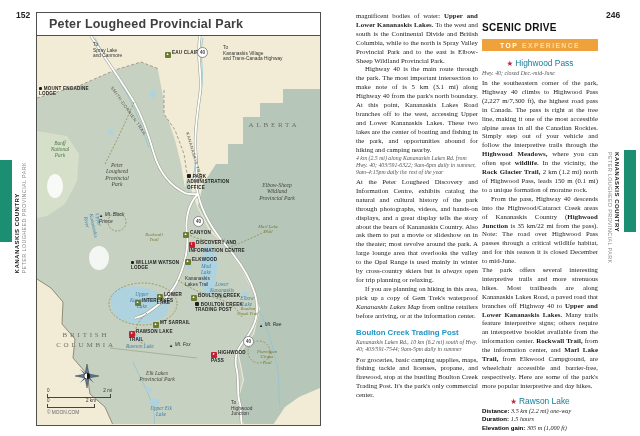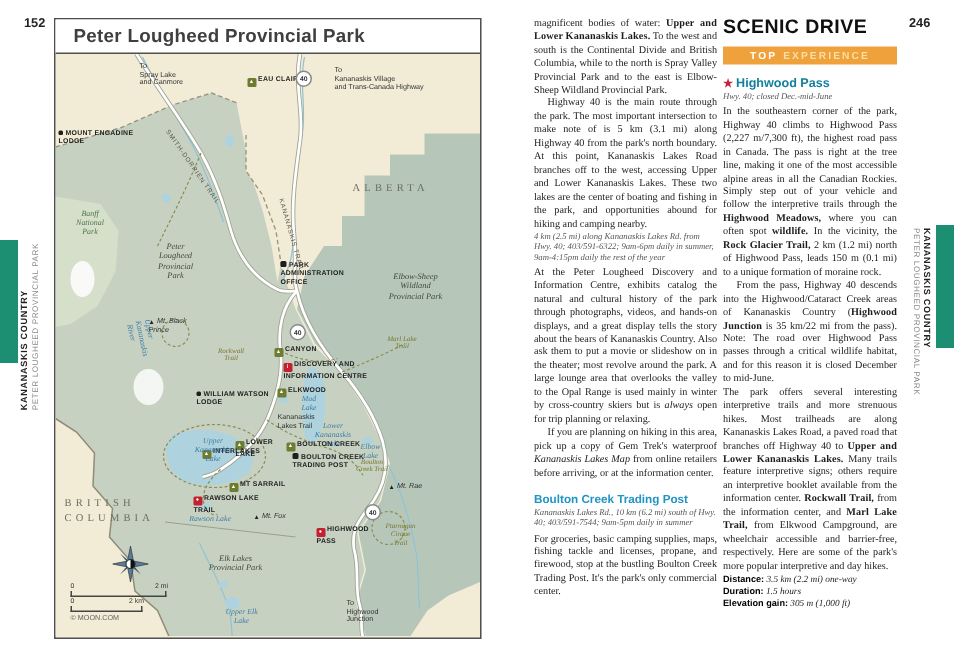--- a/index.html
+++ b/index.html
@@ -24,21 +24,21 @@
              font-family:"Liberation Sans",sans-serif;font-weight:bold;font-size:12.5px;
              color:#3f3f3f;line-height:22px;padding-left:12px;letter-spacing:.2px;}
   .map-body{position:absolute;left:0;top:23px;width:283px;height:388px;overflow:hidden;}
   .map-body svg.base{position:absolute;left:0;top:0;}
   .ml{position:absolute;white-space:pre-line;font-family:"Liberation Sans",sans-serif;line-height:1.15;}
   .ml.camp,.ml.poi,.ml.poi-red{font-size:4.6px;font-weight:bold;color:#1e1e1e;letter-spacing:.2px;}
   .ml.water{font-size:5.2px;font-style:italic;color:#3e7fa6;font-family:"Liberation Serif",serif;text-align:center;}
   .ml.trail{font-size:4.7px;font-style:italic;color:#77762f;font-family:"Liberation Serif",serif;text-align:center;}
   .ml.park{font-size:5.6px;font-style:italic;color:#45453c;text-align:center;font-family:"Liberation Serif",serif;}
   .ml.park-green{font-size:5.3px;font-style:italic;color:#4e7a46;text-align:center;font-family:"Liberation Serif",serif;}
-  .ml.region{font-size:7px;color:#6e6e66;letter-spacing:2.8px;font-family:"Liberation Serif",serif;text-align:left;line-height:10px;}
+  .ml.region{font-size:7px;color:#6e6e66;letter-spacing:2.8px;font-family:"Liberation Serif",serif;text-align:center;line-height:10px;}
   .ml.to-note{font-size:4.8px;color:#333;line-height:5.6px;}
   .ml.peak{font-size:4.8px;font-style:italic;color:#333;}
   .ml.road-label{font-size:4.3px;color:#55584a;letter-spacing:.6px;transform-origin:left top;white-space:nowrap;}
   .ml.shield{width:9px;height:9px;border-radius:50%;background:#fff;border:1px solid #8a8a8a;
              font-size:4.5px;font-weight:bold;color:#333;display:flex;align-items:center;
              justify-content:center;line-height:9px;}
   .mic{display:inline-block;margin-right:1.5px;vertical-align:-1px;text-align:center;
        font-size:3.6px;color:#fff;border-radius:1px;font-style:normal;}
   .mic.camp-ic{width:5.5px;height:5.5px;line-height:5.5px;background:#6d7c2e;}
   .mic.info-ic{width:5.5px;height:5.5px;line-height:5.5px;background:#c42032;font-weight:bold;}
@@ -58,29 +58,29 @@
   
   .col{position:absolute;top:12px;}
   .col-mid{left:356px;width:122px;}
   .col-right{left:482px;top:10px;width:116px;}
   .body-p{font-size:6.8px;line-height:8.9px;text-align:justify;color:#1c1c1c;margin:0;}
   .body-p.ind{text-indent:9px;}
   .body-p b{letter-spacing:.1px;}
   .sub-head{font-family:"Liberation Sans",sans-serif;font-weight:bold;color:#2095c5;
             font-size:7.8px;line-height:9.5px;margin:7px 0 2px;}
   .details{font-size:5.8px;line-height:7px;font-style:italic;color:#555;margin:0 0 2.5px;text-align:left;}
-  .sec-head{font-family:"Liberation Sans",sans-serif;font-weight:bold;font-size:13px;
-            letter-spacing:.3px;color:#101010;margin:0 0 4px;}
+  .sec-head{font-family:"Liberation Sans",sans-serif;font-weight:bold;font-size:10px;
+            letter-spacing:.3px;color:#101010;margin:12px 0 4px;}
   .sec-head.hiking{margin:7px 0 3px;font-size:10.5px;}
   .banner{height:12px;background:#efa23c;display:flex;align-items:center;justify-content:center;
           gap:4px;margin:6px 0 7px;font-family:"Liberation Sans",sans-serif;font-size:6.8px;
           font-weight:bold;letter-spacing:1.4px;}
   .banner .t1{color:#fff;} .banner .t2{color:#fbdda6;}
-  .hike-head{font-family:"Liberation Sans",sans-serif;font-weight:bold;font-size:8.4px;
-             color:#13809c;margin:5px 0 1.5px;}
+  .hike-head{font-family:"Liberation Sans",sans-serif;font-weight:normal;font-size:8.4px;
+             color:#13809c;margin:5px 0 1.5px;text-align:center;}
   .hike-head .star{color:#c8203c;margin-right:2px;font-size:7.5px;}
   .stat{font-size:6.2px;line-height:8.2px;color:#222;}
   .stat b{font-family:"Liberation Sans",sans-serif;font-size:6.1px;color:#000;}
 </style>
 </head>
 <body>
 
 <div class="spread">
 
   <div class="pnum left">152</div>
@@ -287,20 +287,23 @@
       <span class="t1">TOP</span>
       <span class="t2">EXPERIENCE</span>
     </div>
     <div class="hike-head">
       <span class="star">★</span><span>Highwood Pass</span>
     </div>
     <div class="details">Hwy. 40; closed Dec.-mid-June</div>
     <p class="body-p">In the southeastern corner of the park, Highway 40 climbs to Highwood Pass (2,227 m/7,300 ft), the highest road pass in Canada. The pass is right at the tree line, making it one of the most accessible alpine areas in all the Canadian Rockies. Simply step out of your vehicle and follow the interpretive trails through the <b>Highwood Meadows,</b> where you can often spot <b>wildlife.</b> In the vicinity, the <b>Rock Glacier Trail,</b> 2 km (1.2 mi) north of Highwood Pass, leads 150 m (0.1 mi) to a unique formation of moraine rock.</p>
     <p class="body-p ind">From the pass, Highway 40 descends into the Highwood/Cataract Creek areas of Kananaskis Country (<b>Highwood Junction</b> is 35 km/22 mi from the pass). Note: The road over Highwood Pass passes through a critical wildlife habitat, and for this reason it is closed December to mid-June.</p>
     <p class="body-p">The park offers several interesting interpretive trails and more strenuous hikes. Most trailheads are along Kananaskis Lakes Road, a paved road that branches off Highway 40 to <b>Upper and Lower Kananaskis Lakes.</b> Many trails feature interpretive signs; others require an interpretive booklet available from the information center. <b>Rockwall Trail,</b> from the information center, and <b>Marl Lake Trail,</b> from Elkwood Campground, are wheelchair accessible and barrier-free, respectively. Here are some of the park's more popular interpretive and day hikes.</p>
+    <div class="hike-head">
+      <span class="star">★</span><span>Rawson Lake</span>
+    </div>
     <div>
         <div class="stat"><b>Distance:</b> <i>3.5 km (2.2 mi) one-way</i></div>
         <div class="stat"><b>Duration:</b> <i>1.5 hours</i></div>
         <div class="stat"><b>Elevation gain:</b> <i>305 m (1,000 ft)</i></div>
       </div>
   </div>
 
 </div>
 
 </body></html>

